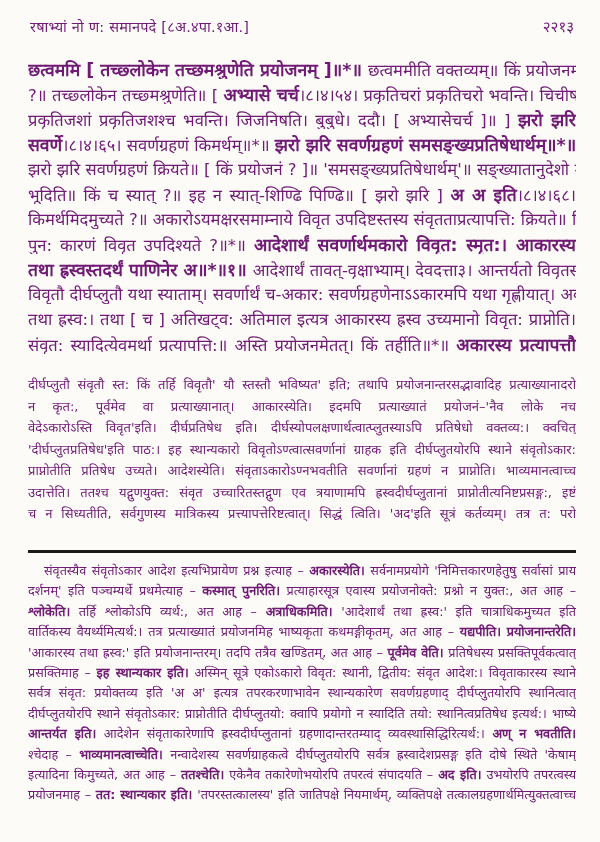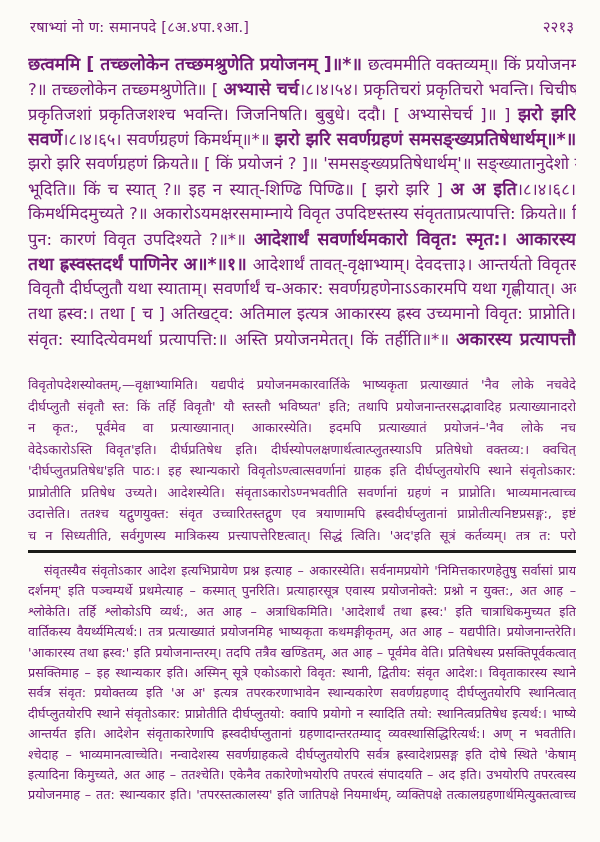--- a/index.html
+++ b/index.html
@@ -21,32 +21,32 @@
   .header .h-right{font-size:15px;}
   .tblock{position:absolute;left:28px;right:24px;}
   .tline{
     white-space:nowrap;
     overflow:hidden;
     text-align:justify;
     text-align-last:justify;
     -moz-text-align-last:justify;
   }
   .b1{top:54px;}
-  .b1 .tline{font-size:16.5px;line-height:20px;height:25px;}
+  .b1 .tline{font-size:16.5px;line-height:32px;height:25px;}
   .b1 .em{font-weight:bold;font-size:17.5px;}
   .b2{top:374px;}
   .b2 .tline{font-size:13px;line-height:21.5px;height:21.5px;}
   .b2 .em{font-weight:normal;}
   .divider{
     position:absolute;top:550px;left:28px;right:24px;
     border-top:3px solid #1b1b18;
   }
   .b3{top:561px;}
   .b3 .tline{font-size:12.7px;line-height:20.4px;height:20.4px;}
-  .b3 .em{font-weight:normal;}
+  .b3 .em{font-weight:bold;}
   .b3 .tline.indent{padding-left:16px;}
 </style>
 </head>
 <body>
 
 <div class="page">
 
   <div class="header">
     <span class="h-left">रषाभ्यां नो ण: समानपदे [८अ.४पा.१आ.]</span>
     <span class="h-right">२२१३</span>
@@ -61,21 +61,20 @@
       <div class="tline"><span>भूदिति॥ किं च स्यात् ?॥ इह न स्यात्-शिण्ढि पिण्ढि॥ [ झरो झरि ] </span><span class="em">अ अ इति</span><span>।८।४।६८।</span></div>
       <div class="tline"><span>किमर्थमिदमुच्यते ?॥ अकारोऽयमक्षरसमाम्नाये विवृत उपदिष्टस्तस्य संवृतताप्रत्यापत्ति: क्रियते॥ किं</span></div>
       <div class="tline"><span>पुन: कारणं विवृत उपदिश्यते ?॥*॥ </span><span class="em">आदेशार्थं सवर्णार्थमकारो विवृत: स्मृत:। आकारस्य</span></div>
       <div class="tline"><span class="em">तथा ह्रस्वस्तदर्थं पाणिनेर अ॥*॥१॥ </span><span>आदेशार्थं तावत्-वृक्षाभ्याम्। देवदत्ता३। आन्तर्यतो विवृतस्य</span></div>
       <div class="tline"><span>विवृतौ दीर्घप्लुतौ यथा स्याताम्। सवर्णार्थं च-अकार: सवर्णग्रहणेनाऽऽकारमपि यथा गृह्णीयात्। अकारस्य</span></div>
       <div class="tline"><span>तथा ह्रस्व:। तथा [ च ] अतिखट्व: अतिमाल इत्यत्र आकारस्य ह्रस्व उच्यमानो विवृत: प्राप्नोति।</span></div>
       <div class="tline"><span>संवृत: स्यादित्येवमर्था प्रत्यापत्ति:॥ अस्ति प्रयोजनमेतत्। किं तर्हीति॥*॥ </span><span class="em">अकारस्य प्रत्यापत्तौ</span></div>
     </div>
 
   <div class="tblock b2">
-      <div class="tline"><span>विवृतोपदेशस्योक्तम्,—वृक्षाभ्यामिति। यद्यपीदं प्रयोजनमकारवार्तिके भाष्यकृता प्रत्याख्यातं 'नैव लोके नचवेदे</span></div>
       <div class="tline"><span>दीर्घप्लुतौ संवृतौ स्त: किं तर्हि विवृतौ' यौ स्तस्तौ भविष्यत' इति; तथापि प्रयोजनान्तरसद्भावादिह प्रत्याख्यानादरो</span></div>
       <div class="tline"><span>न कृत:, पूर्वमेव वा प्रत्याख्यानात्। </span><span class="em">आकारस्येति।</span><span> इदमपि प्रत्याख्यातं प्रयोजनं–'नैव लोके नच</span></div>
       <div class="tline"><span>वेदेऽकारोऽस्ति विवृत'इति। </span><span class="em">दीर्घप्रतिषेध इति।</span><span> दीर्घस्योपलक्षणार्थत्वात्प्लुतस्याऽपि प्रतिषेधो वक्तव्य:। क्वचित्</span></div>
       <div class="tline"><span>'दीर्घप्लुतप्रतिषेध'इति पाठ:। इह स्थान्यकारो विवृतोऽण्त्वात्सवर्णानां ग्राहक इति दीर्घप्लुतयोरपि स्थाने संवृतोऽकार:</span></div>
       <div class="tline"><span>प्राप्नोतीति प्रतिषेध उच्यते। </span><span class="em">आदेशस्येति।</span><span> संवृताऽकारोऽण्नभवतीति सवर्णानां ग्रहणं न प्राप्नोति। भाव्यमानत्वाच्च</span></div>
       <div class="tline"><span class="em">उदात्तेति।</span><span> ततश्च यद्गुणयुक्त: संवृत उच्चारितस्तद्गुण एव त्रयाणामपि ह्रस्वदीर्घप्लुतानां प्राप्नोतीत्यनिष्टप्रसङ्ग:, इष्टं</span></div>
       <div class="tline"><span>च न सिध्यतीति, सर्वगुणस्य मात्रिकस्य प्रत्त्यापत्तेरिष्टत्वात्। </span><span class="em">सिद्धं त्विति।</span><span> 'अद'इति सूत्रं कर्तव्यम्। तत्र त: परो</span></div>
     </div>
 
   <div class="divider"></div>

